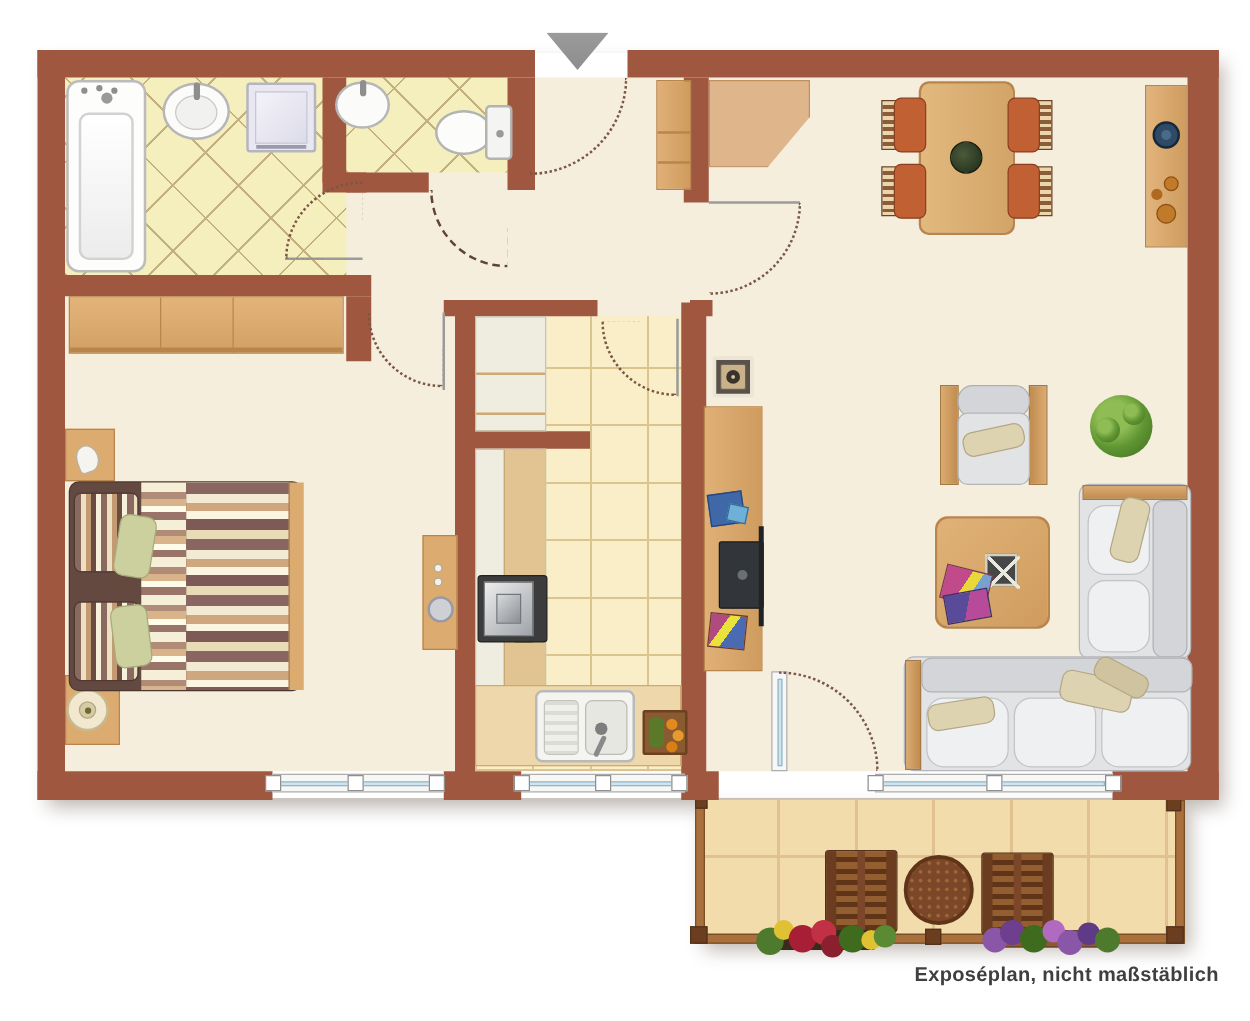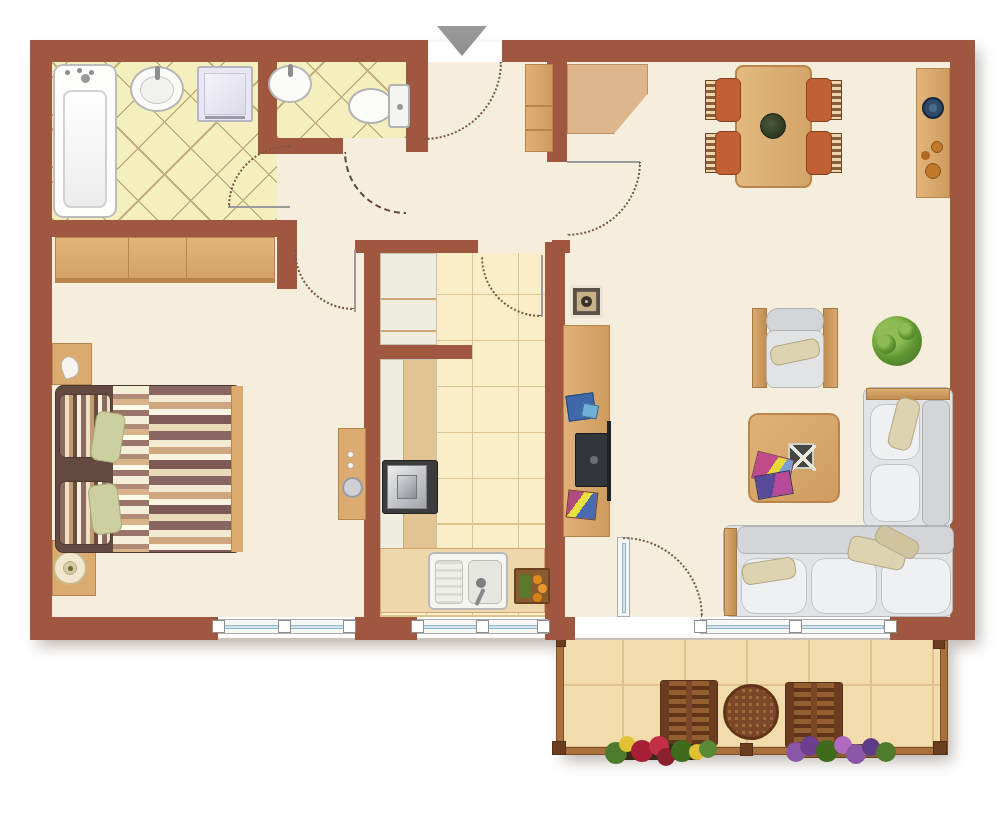--- a/index.html
+++ b/index.html
@@ -305,14 +305,15 @@
     <div class="a" style="left:14px;top:0;width:20px;height:20px;border-radius:50%;background:#6d3f8e"></div>
     <div class="a" style="left:30px;top:4px;width:22px;height:22px;border-radius:50%;background:#3f6b1f"></div>
     <div class="a" style="left:48px;top:0;width:18px;height:18px;border-radius:50%;background:#b06ac0"></div>
     <div class="a" style="left:60px;top:8px;width:20px;height:20px;border-radius:50%;background:#8a56a8"></div>
     <div class="a" style="left:76px;top:2px;width:18px;height:18px;border-radius:50%;background:#5f3a85"></div>
     <div class="a" style="left:90px;top:6px;width:20px;height:20px;border-radius:50%;background:#4e7a2d"></div>
   </div>
 
   <div class="a" style="left:437px;top:26px;width:50px;height:30px;background:linear-gradient(180deg,#9b9b9b,var(--arrow));clip-path:polygon(0 0,100% 0,50% 100%)"></div>
 
+  <div class="a caption" style="right:25px;top:772px">Exposéplan, nicht maßstäblich</div>
 
 </div>
 
 </body></html>

